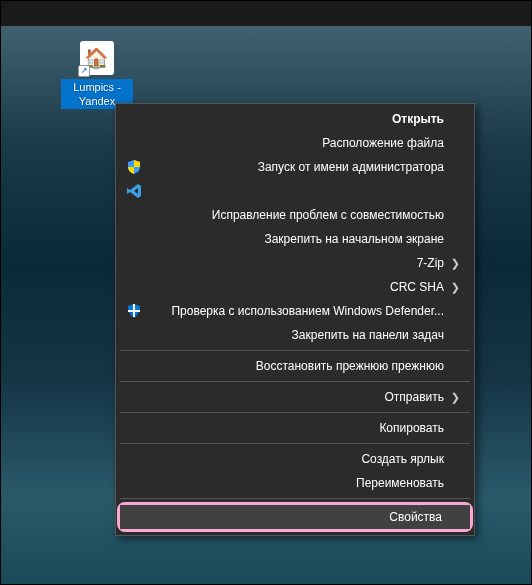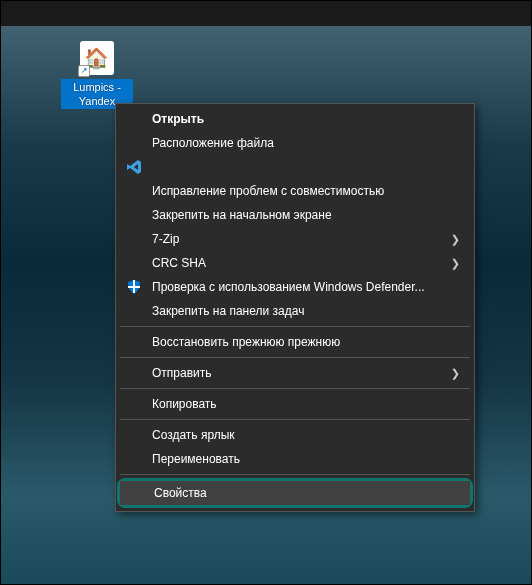--- a/index.html
+++ b/index.html
@@ -93,34 +93,35 @@
       width: 18px;
       height: 18px;
       display: flex;
       align-items: center;
       justify-content: center;
       font-size: 14px;
     }
     .menu-item .item-label {
       flex: 1;
       white-space: nowrap;
+      text-align: right;
     }
     .menu-item .submenu-arrow {
       position: absolute;
       right: 12px;
       font-size: 11px;
       color: #ccc;
     }
     .separator {
       height: 1px;
       background: #555;
       margin: 3px 2px;
     }
     .highlighted-wrapper {
-      border: 3px solid #0f766e;
+      border: 3px solid #f9a8d4;
       border-radius: 8px;
       margin: 0 -1px;
     }
     .highlighted-wrapper .menu-item {
       background: #414141;
     }
     .shield-icon-svg {
       width: 16px; height: 16px;
     }
     .vscode-icon {
@@ -149,20 +150,30 @@
   <div class="context-menu">
 
     <div class="menu-item bold">
       <span class="item-label">Открыть</span>
     </div>
 
     <div class="menu-item">
       <span class="item-label">Расположение файла</span>
     </div>
 
+    <div class="menu-item">
+      <span class="item-icon">
+        <svg class="shield-icon-svg" viewBox="0 0 16 16">
+          <path d="M8 1 L14 3 L14 8 Q14 13 8 15 Q2 13 2 8 L2 3 Z" fill="#3a9cff"></path>
+          <path d="M8 1 L14 3 L14 8 L8 8 Z" fill="#ffd700"></path>
+          <path d="M2 8 L8 8 L8 15 Q2 13 2 8 Z" fill="#ffd700"></path>
+        </svg>
+      </span>
+      <span class="item-label">Запуск от имени администратора</span>
+    </div>
 
     <div class="menu-item">
       <span class="item-icon vscode-icon">
         <svg width="16" height="16" viewBox="0 0 16 16">
           <path d="M12 1 L15 3 L15 13 L12 15 L4 9 L1 11 L1 5 L4 7 Z M12 5 L8 8 L12 11 Z" fill="#3ba0e6"></path>
         </svg>
       </span>
     </div>
 
     <div class="menu-item">

